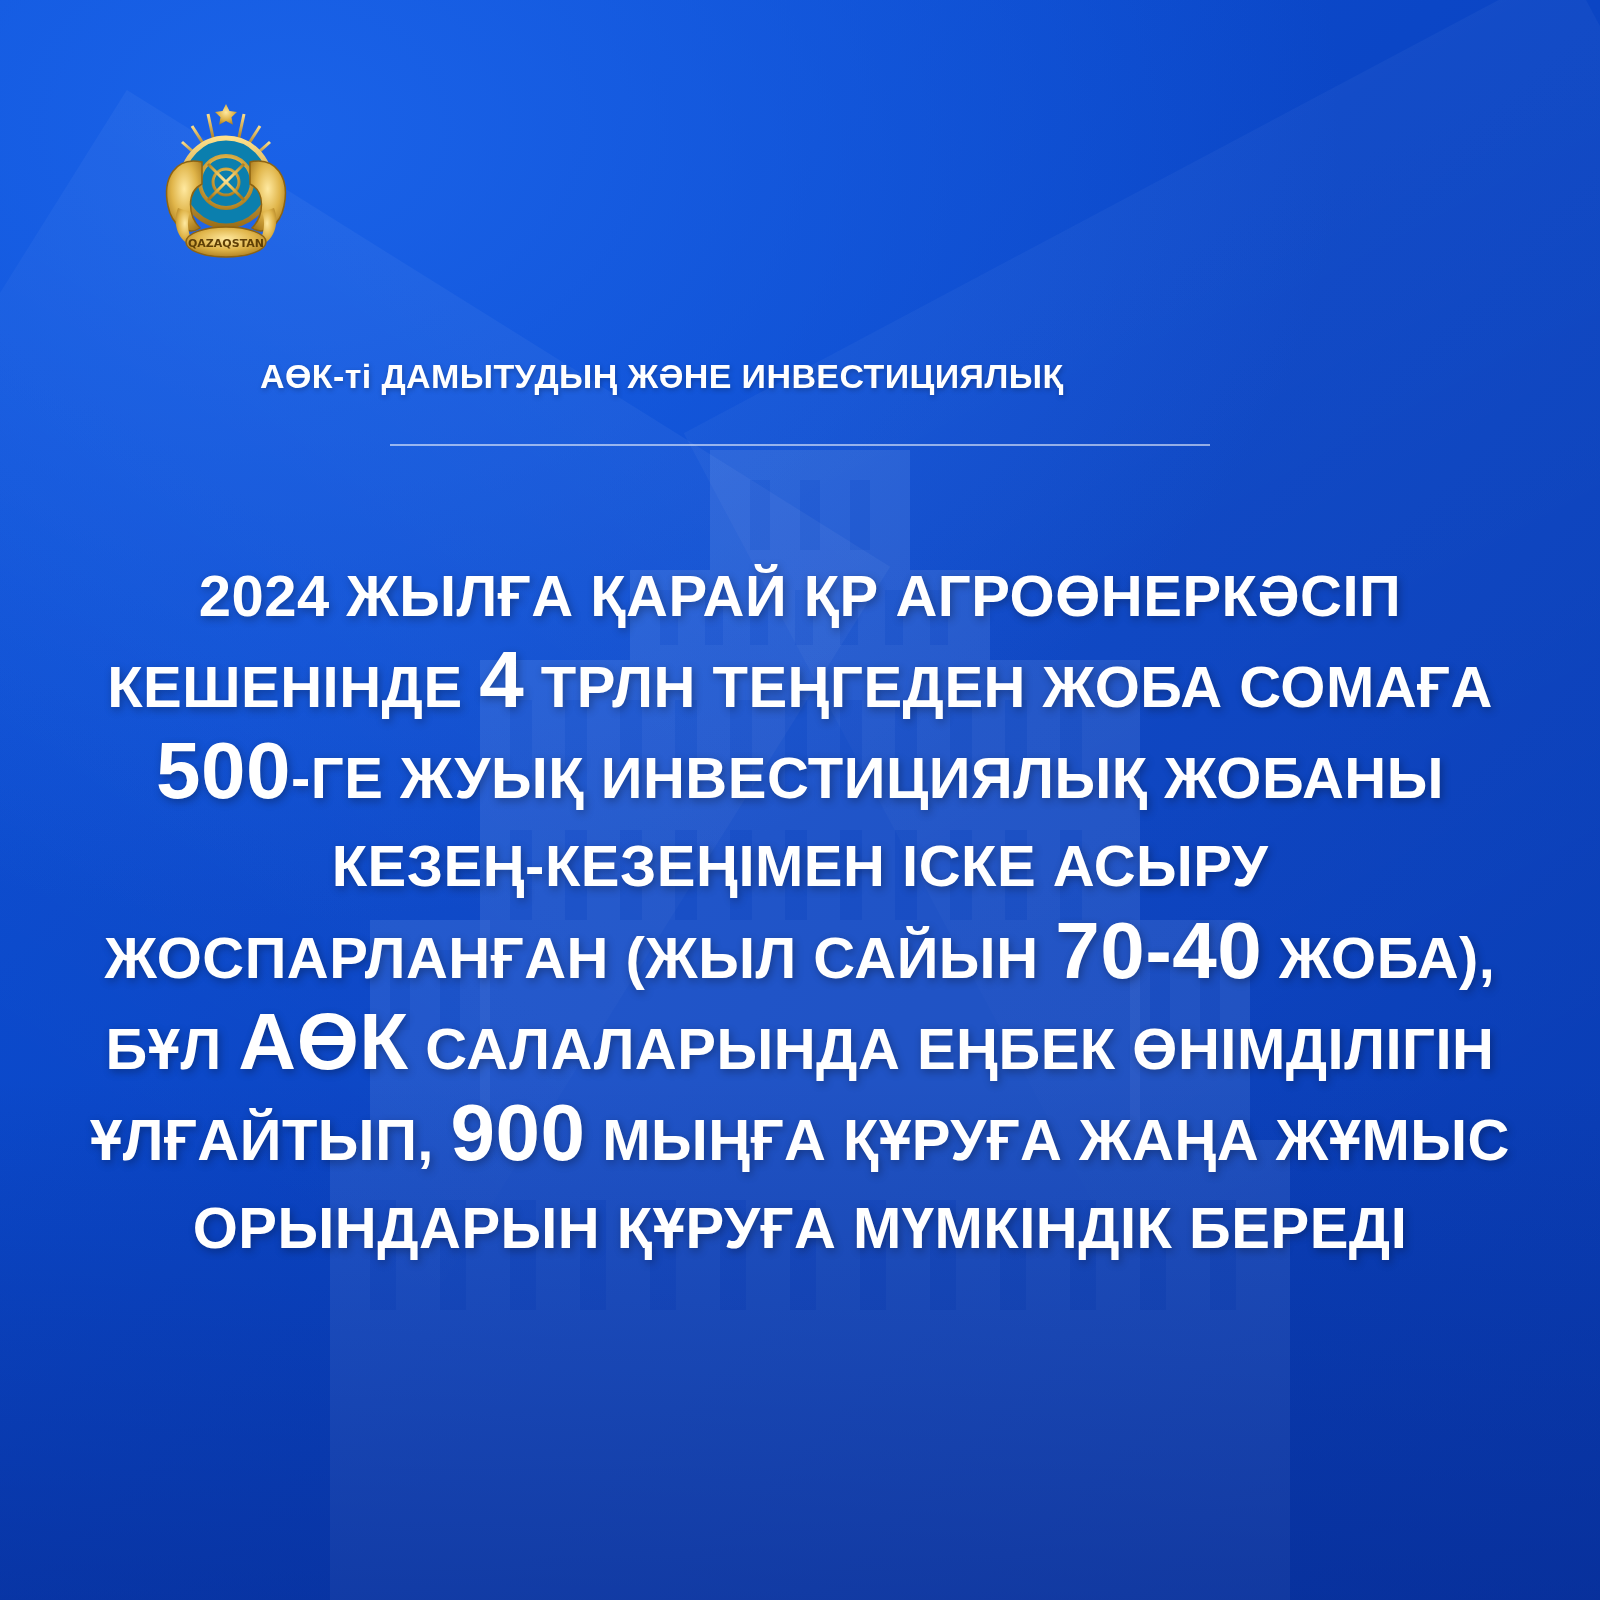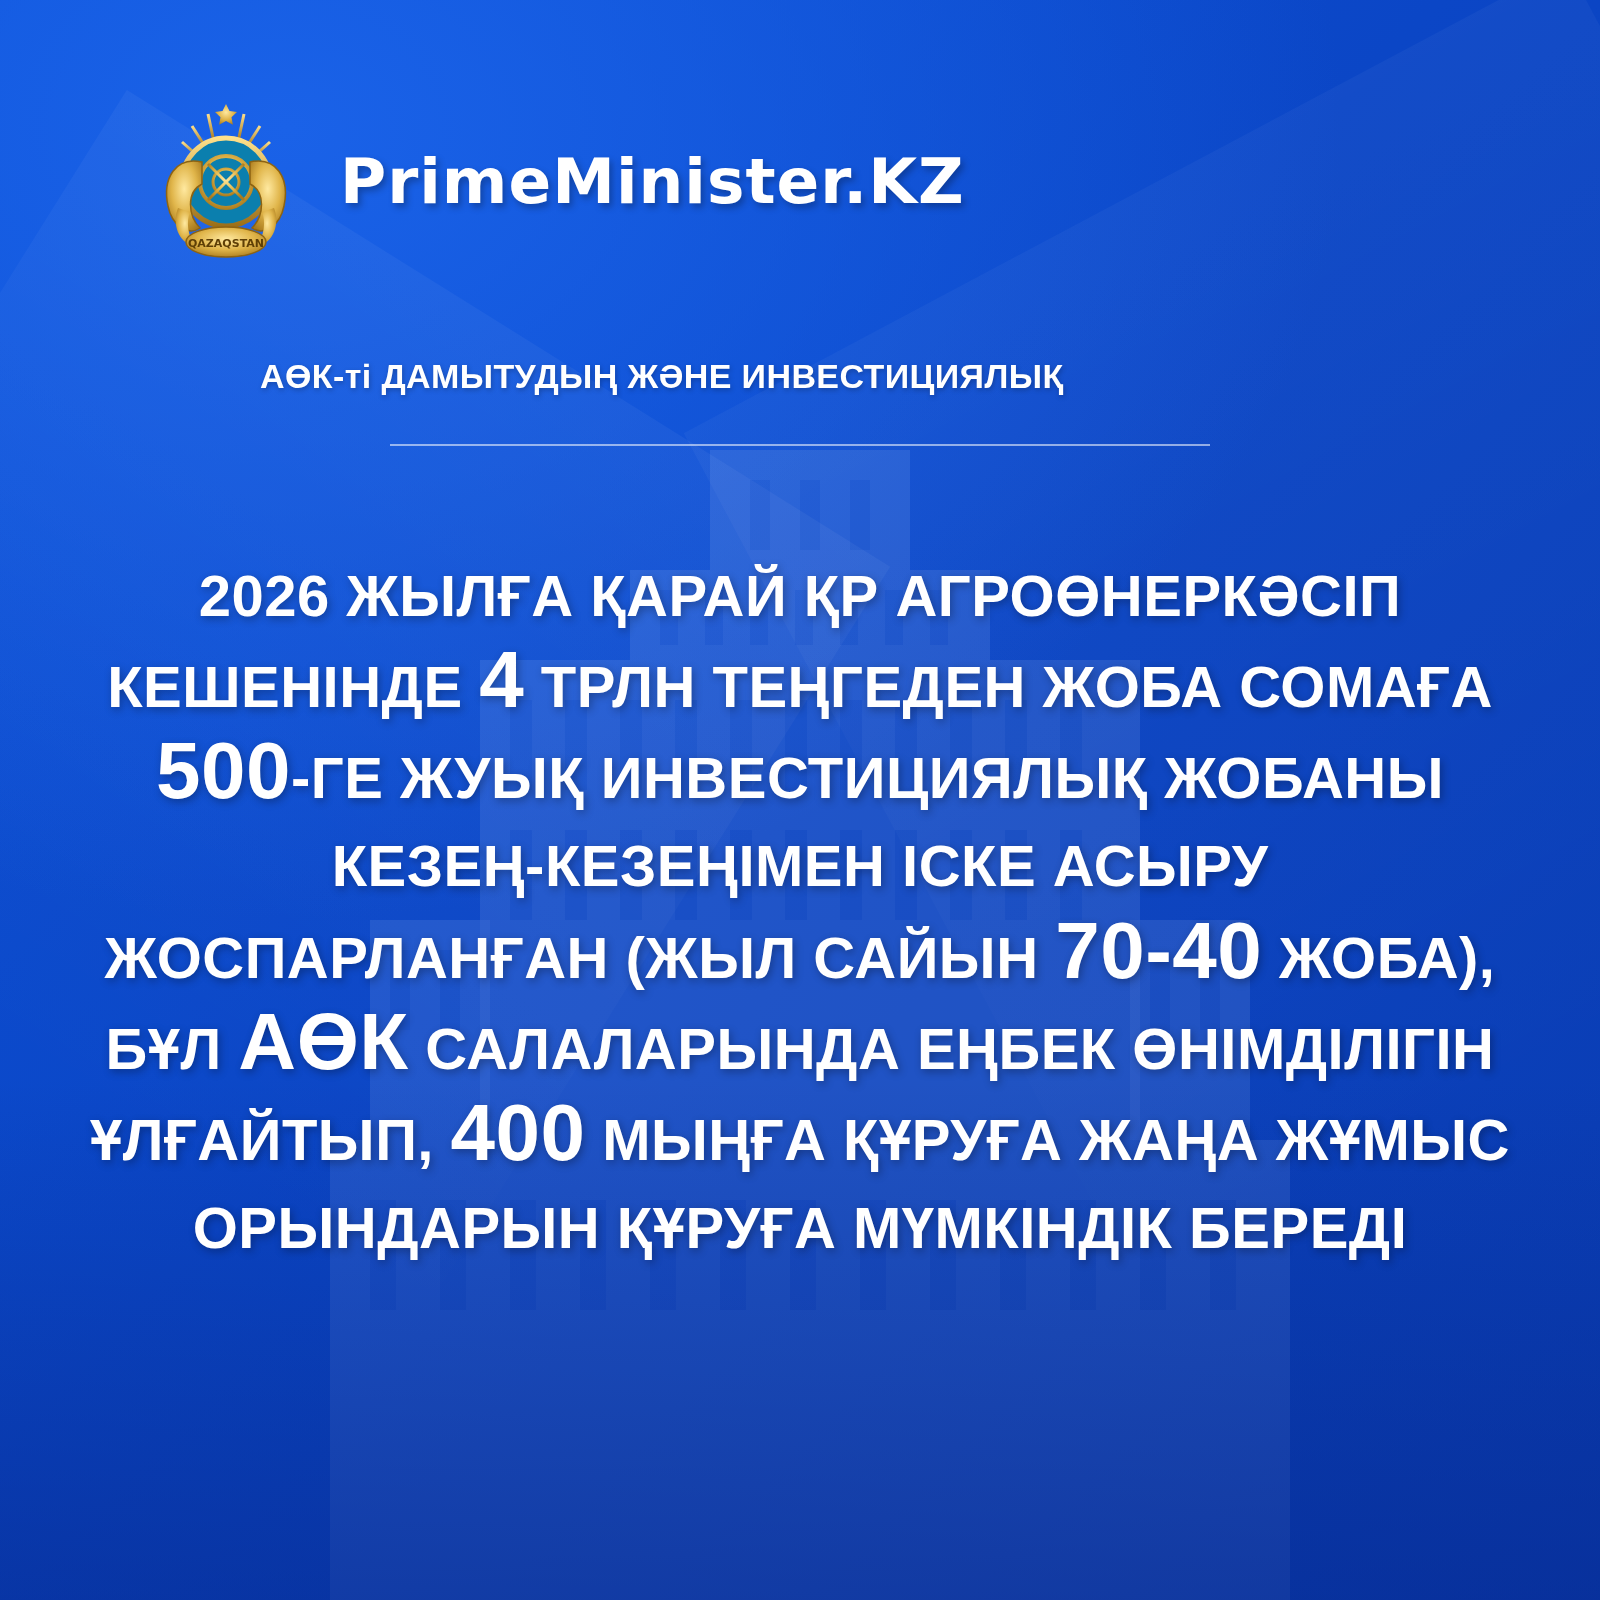--- a/index.html
+++ b/index.html
@@ -235,34 +235,33 @@
         <path d="M100 66 C 126 60, 140 82, 134 110 C 130 130, 114 140, 102 132 C 114 120, 116 96, 100 88 Z" fill="url(#goldGrad)" stroke="#8d6312" stroke-width="1.5"></path>
         <path d="M28 112 C 22 128, 28 146, 44 150 C 38 138, 36 126, 40 116 Z" fill="url(#goldGrad)"></path>
         <path d="M124 112 C 130 128, 124 146, 108 150 C 114 138, 116 126, 112 116 Z" fill="url(#goldGrad)"></path>
 
         <ellipse cx="76" cy="146" rx="40" ry="15" fill="url(#goldGrad)" stroke="#8d6312" stroke-width="1.5"></ellipse>
         <text x="76" y="151" text-anchor="middle" font-family="DejaVu Sans, sans-serif" font-size="11" font-weight="bold" fill="#5e3f06">QAZAQSTAN</text>
 
         <path d="M76 8 l3.5 7 7.5 1 -5.5 5.2 1.4 7.6 -6.9 -3.7 -6.9 3.7 1.4 -7.6 -5.5 -5.2 7.5 -1 Z" fill="url(#goldGrad)"></path>
       </svg>
     </div>
-    <div class="brand">PrimeMinister.KZ</div>
   </div>
 
   <div class="subtitle-block">
     <div class="subtitle">АӨК-ті ДАМЫТУДЫҢ ЖӘНЕ ИНВЕСТИЦИЯЛЫҚ</div>
     <div class="divider"></div>
   </div>
 
   <div class="statement">
-    <span>2026 ЖЫЛҒА ҚАРАЙ ҚР АГРОӨНЕРКӘСІП КЕШЕНІНДЕ</span>
+    <span>2024 ЖЫЛҒА ҚАРАЙ ҚР АГРОӨНЕРКӘСІП КЕШЕНІНДЕ</span>
     <span class="big">4</span>
     <span>ТРЛН ТЕҢГЕДЕН ЖОБА СОМАҒА</span>
     <span class="big">500</span><span>-ГЕ ЖУЫҚ ИНВЕСТИЦИЯЛЫҚ ЖОБАНЫ КЕЗЕҢ-КЕЗЕҢІМЕН ІСКЕ АСЫРУ ЖОСПАРЛАНҒАН (ЖЫЛ САЙЫН</span>
     <span class="big">70-40</span>
     <span>ЖОБА), БҰЛ</span>
     <span class="big">АӨК</span>
     <span>САЛАЛАРЫНДА ЕҢБЕК ӨНІМДІЛІГІН ҰЛҒАЙТЫП,</span>
-    <span class="big">400</span>
+    <span class="big">900</span>
     <span>МЫҢҒА ҚҰРУҒА ЖАҢА ЖҰМЫС ОРЫНДАРЫН ҚҰРУҒА МҮМКІНДІК БЕРЕДІ</span>
   </div>
 
 </div>
 
 </body></html>

